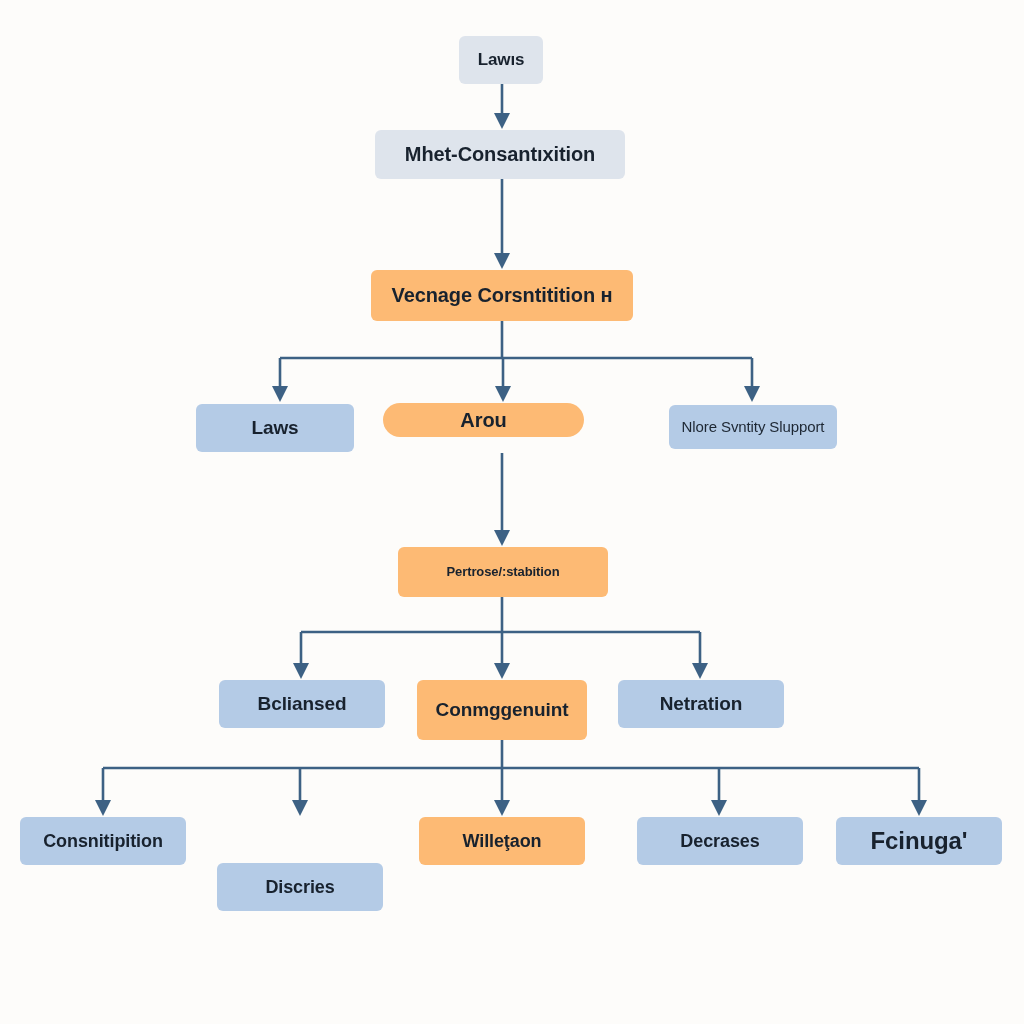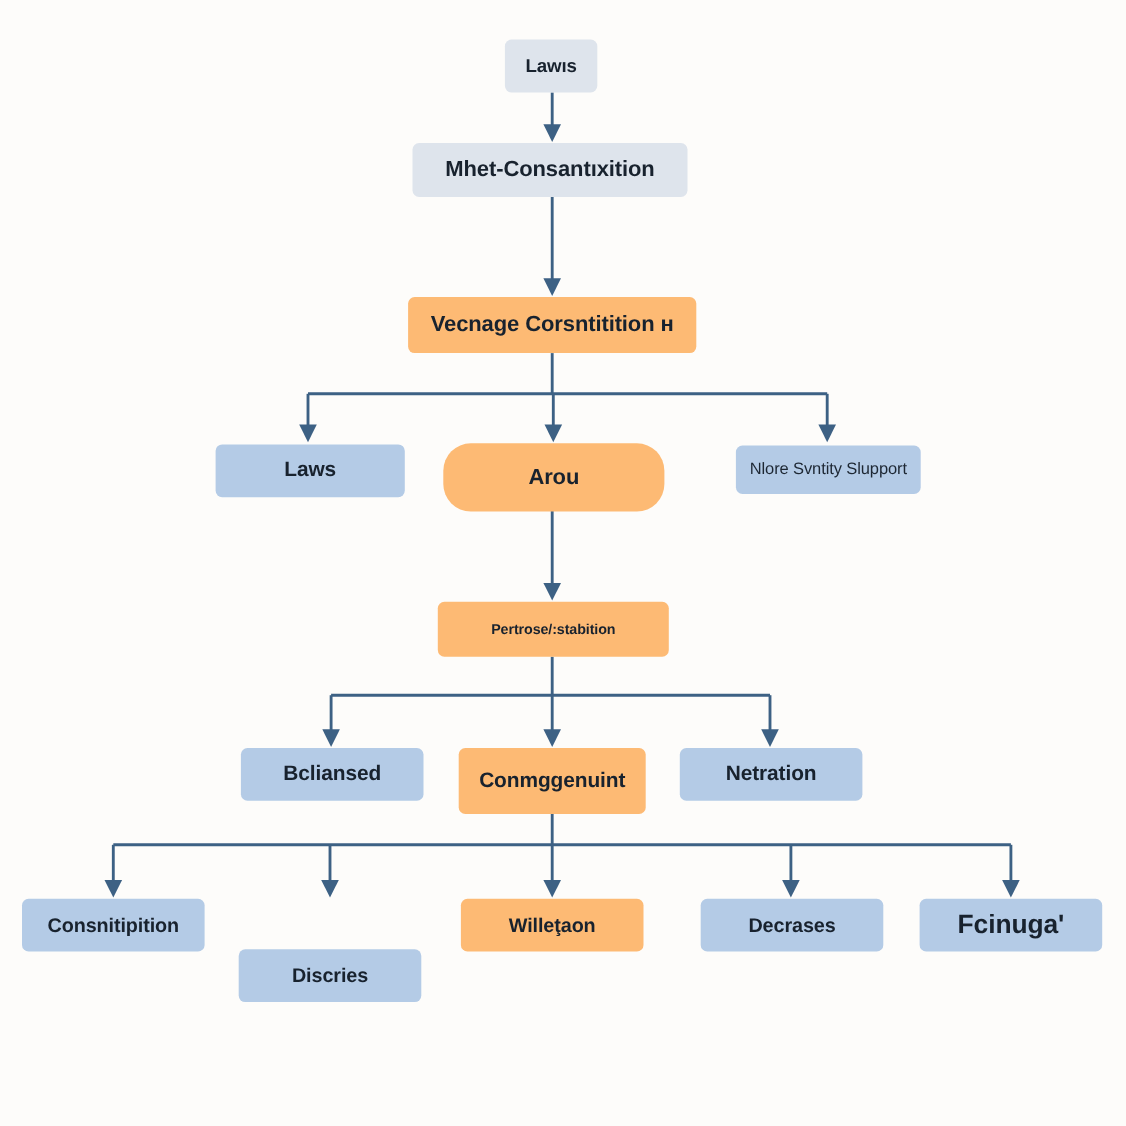--- a/index.html
+++ b/index.html
@@ -99,24 +99,24 @@
   <div id="node-layer">
       <div class="node fill-grey weight-bold" style="left: 459px; top: 36px; width: 84px; height: 48px; font-size: 17px;">
         <span>Lawıs</span>
       </div>
       <div class="node fill-grey weight-bold" style="left: 375px; top: 130px; width: 250px; height: 49px; font-size: 20px;">
         <span>Mhet-Consantıxition</span>
       </div>
       <div class="node fill-orange weight-bold" style="left: 371px; top: 270px; width: 262px; height: 51px; font-size: 20px;">
         <span>Vecnage Corsntitition н</span>
       </div>
-      <div class="node fill-blue weight-bold" style="left: 196px; top: 404px; width: 172px; height: 48px; font-size: 19px;">
+      <div class="node fill-blue weight-bold" style="left: 196px; top: 404px; width: 158px; height: 48px; font-size: 19px;">
         <span>Laws</span>
       </div>
-      <div class="node fill-orange weight-bold" style="left: 403px; top: 403px; width: 201px; height: 62px; font-size: 20px; border-radius: 25px;">
+      <div class="node fill-orange weight-bold" style="left: 383px; top: 403px; width: 201px; height: 34px; font-size: 20px; border-radius: 25px;">
         <span>Arou</span>
       </div>
       <div class="node fill-blue weight-regular" style="left: 669px; top: 405px; width: 168px; height: 44px; font-size: 15px;">
         <span>Nlore Svntity Slupport</span>
       </div>
       <div class="node fill-orange weight-bold" style="left: 398px; top: 547px; width: 210px; height: 50px; font-size: 13px;">
         <span>Pertrose/:stabition</span>
       </div>
       <div class="node fill-blue weight-bold" style="left: 219px; top: 680px; width: 166px; height: 48px; font-size: 19px;">
         <span>Bcliansed</span>

